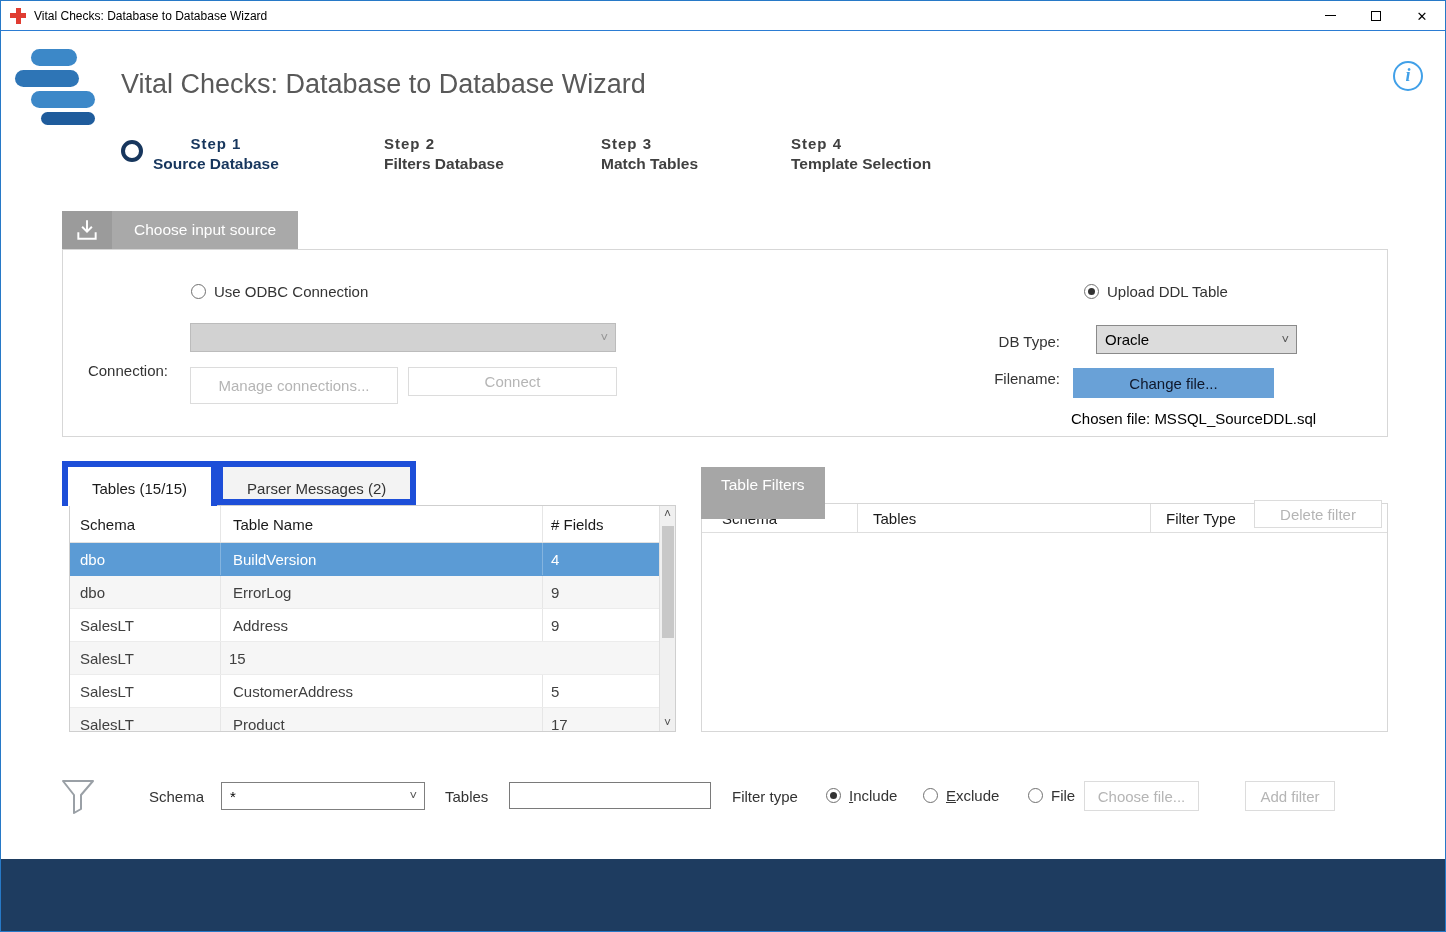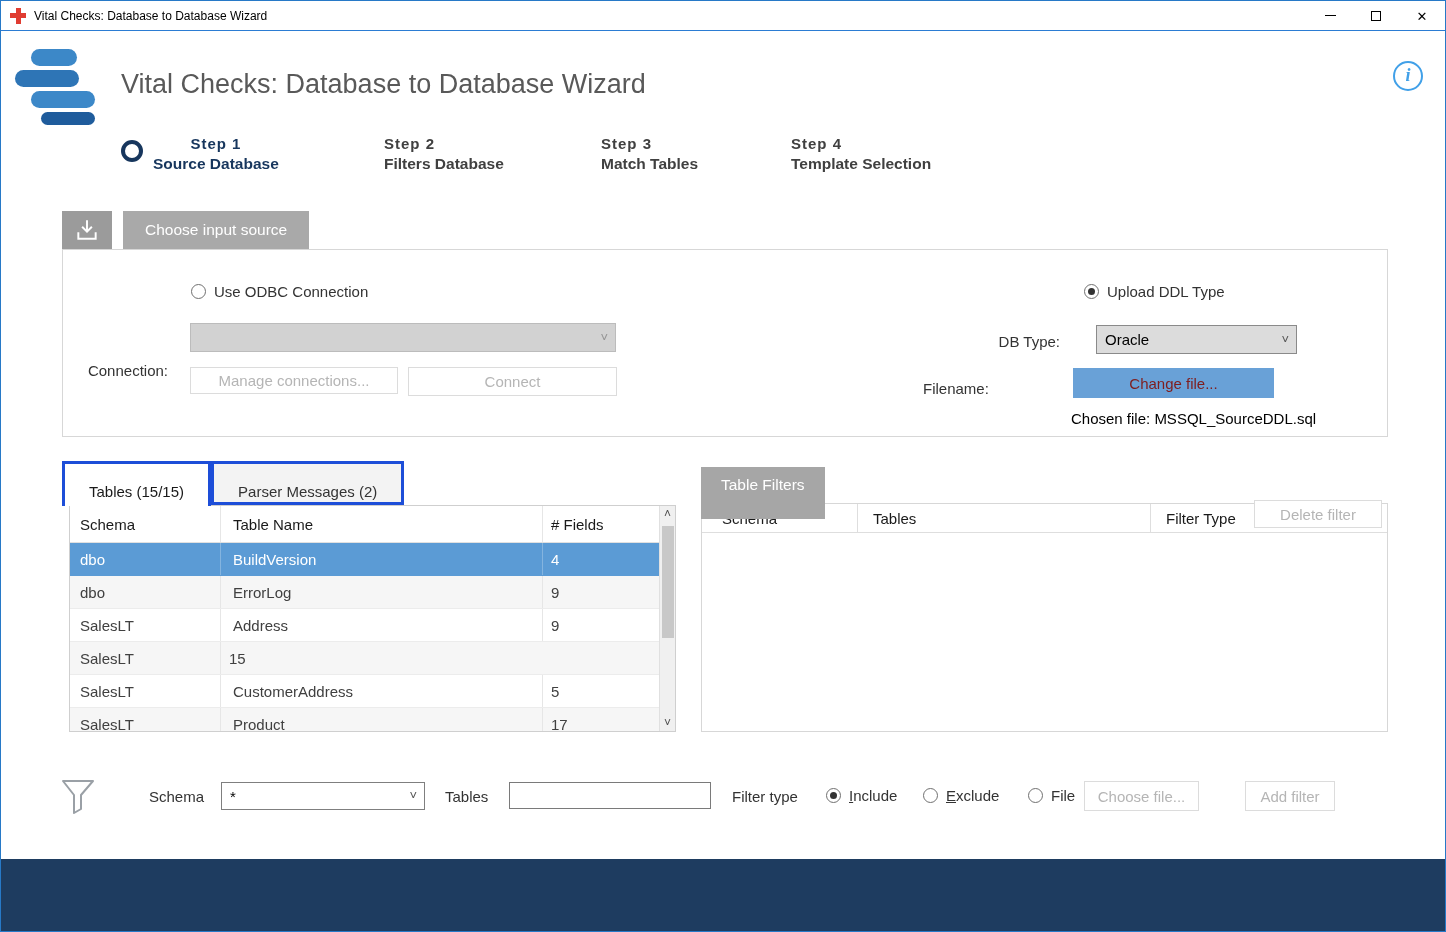--- a/index.html
+++ b/index.html
@@ -34,56 +34,56 @@
   .step { position:absolute; top:134px; display:flex; gap:10px; }
   .step-circle { width:22px; height:22px; border:4px solid #17365d; border-radius:50%; margin-top:5px; }
   .step-label { font-size:15px; letter-spacing:1px; }
   .step-sub { font-size:15.5px; margin-top:3px; }
   .step.active .step-label, .step.active .step-sub { color:#17365d; font-weight:700; }
   .step.inactive .step-label, .step.inactive .step-sub { color:#404040; font-weight:700; }
   .s1 { left:120px;text-align:center; } .s2 { left:383px; } .s3 { left:600px; } .s4 { left:790px; }
 
   
   .input-panel { position:absolute; left:61px; top:210px; width:1326px; height:226px; }
-  .panel-tab { position:absolute; top:0; left:0; height:38px; display:flex; z-index:2;gap:11px; }
+  .panel-tab { position:absolute; top:0; left:0; height:38px; display:flex; z-index:2; }
   .tab-iconbox { width:50px; background:#9b9b9b; display:flex; align-items:center; justify-content:center; }
   .tab-titlebox { background:#a9a9a9; color:#fff; font-size:15.5px; line-height:38px; padding:0 22px; }
   .panel-body { position:absolute; top:38px; left:0; right:0; bottom:0; border:1px solid #d7d7d7; background:#fff; }
 
   .radio { display:flex; align-items:center; gap:8px; font-size:15px; color:#333; cursor:pointer; }
   .radio-circle { width:15px; height:15px; border:1px solid #707070; border-radius:50%; background:#fff; position:relative; flex:0 0 auto; }
   .radio-circle.checked::after { content:""; position:absolute; left:3px; top:3px; width:7px; height:7px; border-radius:50%; background:#333; }
 
   .odbc-radio { position:absolute; left:128px; top:33px; }
   .ddl-radio { position:absolute; left:1021px; top:33px; }
 
   .lbl { position:absolute; font-size:15px; color:#333; }
   .connection-lbl { left:0; width:105px; top:81px; text-align:right;margin-top:31px; }
   .dbtype-lbl { left:860px; width:137px; top:83px; text-align:right; }
-  .filename-lbl { left:860px; width:137px; top:130px; text-align:left; }
+  .filename-lbl { left:860px; width:137px; top:120px; text-align:right; }
 
   .dd { position:relative; font-size:15px; color:#000; display:flex; align-items:center; cursor:pointer; }
   .dd .dd-arrow { position:absolute; right:7px; top:50%; transform:translateY(-58%); }
   .dd .dd-arrow::after { content:"˅"; font-size:13px; color:#555; }
   .dd.disabled .dd-arrow::after { color:#949494; }
 
   .connection-dd { position:absolute; left:127px; top:73px; width:426px; height:29px; background:#d2d2d2; border:1px solid #bcbcbc; }
   .dbtype-dd { position:absolute; left:1010px; top:75px; width:201px; height:29px; background:#dcdcdc; border:1px solid #8a8a8a; padding-left:8px;margin-left:23px; }
 
   .btn { font-family:inherit; font-size:15px; background:#fff; border:1px solid #dcdcdc; color:#b5b5b5; cursor:pointer; }
-  .btn.primary { background:#69a1d7; border-color:#69a1d7; color:#7f1d1d; }
-  .manage-btn { position:absolute; left:127px; top:117px; width:208px; height:27px; }
+  .btn.primary { background:#69a1d7; border-color:#69a1d7; color:#0f172a; }
+  .manage-btn { position:absolute; left:127px; top:117px; width:208px; height:37px; }
   .connect-btn { position:absolute; left:345px; top:117px; width:209px; height:29px; }
   .changefile-btn { position:absolute; left:1010px; top:118px; width:201px; height:30px; }
   .chosen-file { position:absolute; left:1008px; top:160px; font-size:15px; color:#000; }
 
   
   .tables-panel { position:absolute; left:61px; top:460px; width:614px; height:271px; }
   .tp-tabs { position:absolute; top:0; left:0; height:44px; display:flex; z-index:3; }
-  .tp-tab { font-size:15px; color:#333; line-height:42px; padding:7px 24px; background:#f3f3f3; border:3px solid #1d4ed8; cursor:pointer; }
+  .tp-tab { font-size:15px; color:#333; line-height:42px; padding:1px 24px; background:#f3f3f3; border:6px solid #1d4ed8; cursor:pointer; }
   .tp-tab.active { background:#fff; border-bottom:none; height:45px; color:#1a1a1a; }
   .grid { position:absolute; left:7px; top:44px; right:0; bottom:0; border:1px solid #cfcfcf; background:#fff; overflow:hidden; }
   .grid-header { display:flex; height:37px; align-items:center; font-size:15px; color:#1a1a1a; border-bottom:1px solid #e0e0e0; }
   .grid-row { display:flex; height:33px; align-items:center; font-size:15px; color:#404040; border-bottom:1px solid #ececec; cursor:pointer; }
   .grid-row:nth-child(even) { background:#f6f6f6; }
   .grid-row.selected { background:#5b9bd5; color:#fff; border-color:#5b9bd5; }
   .cell { height:100%; display:flex; align-items:center; }
   .c-schema { width:150px; padding-left:10px; }
   .c-table { width:322px; padding-left:12px; border-left:1px solid #e6e6e6; }
   .c-fields { flex:1; padding-left:8px; border-left:1px solid #e6e6e6; }
@@ -190,21 +190,21 @@
       </span>
       <span class="tab-titlebox">Choose input source</span>
     </div>
     <div class="panel-body">
       <label class="radio odbc-radio">
         <span class="radio-circle"></span>
         <span>Use ODBC Connection</span>
       </label>
       <label class="radio ddl-radio">
         <span class="radio-circle checked"></span>
-        <span>Upload DDL Type</span>
+        <span>Upload DDL Table</span>
       </label>
 
       <span class="lbl connection-lbl">Connection:</span>
       <div class="dd disabled connection-dd">
         <span class="dd-arrow"></span>
       </div>
       <button class="btn manage-btn">Manage connections...</button>
       <button class="btn connect-btn">Connect</button>
 
       <span class="lbl dbtype-lbl">DB Type:</span>

